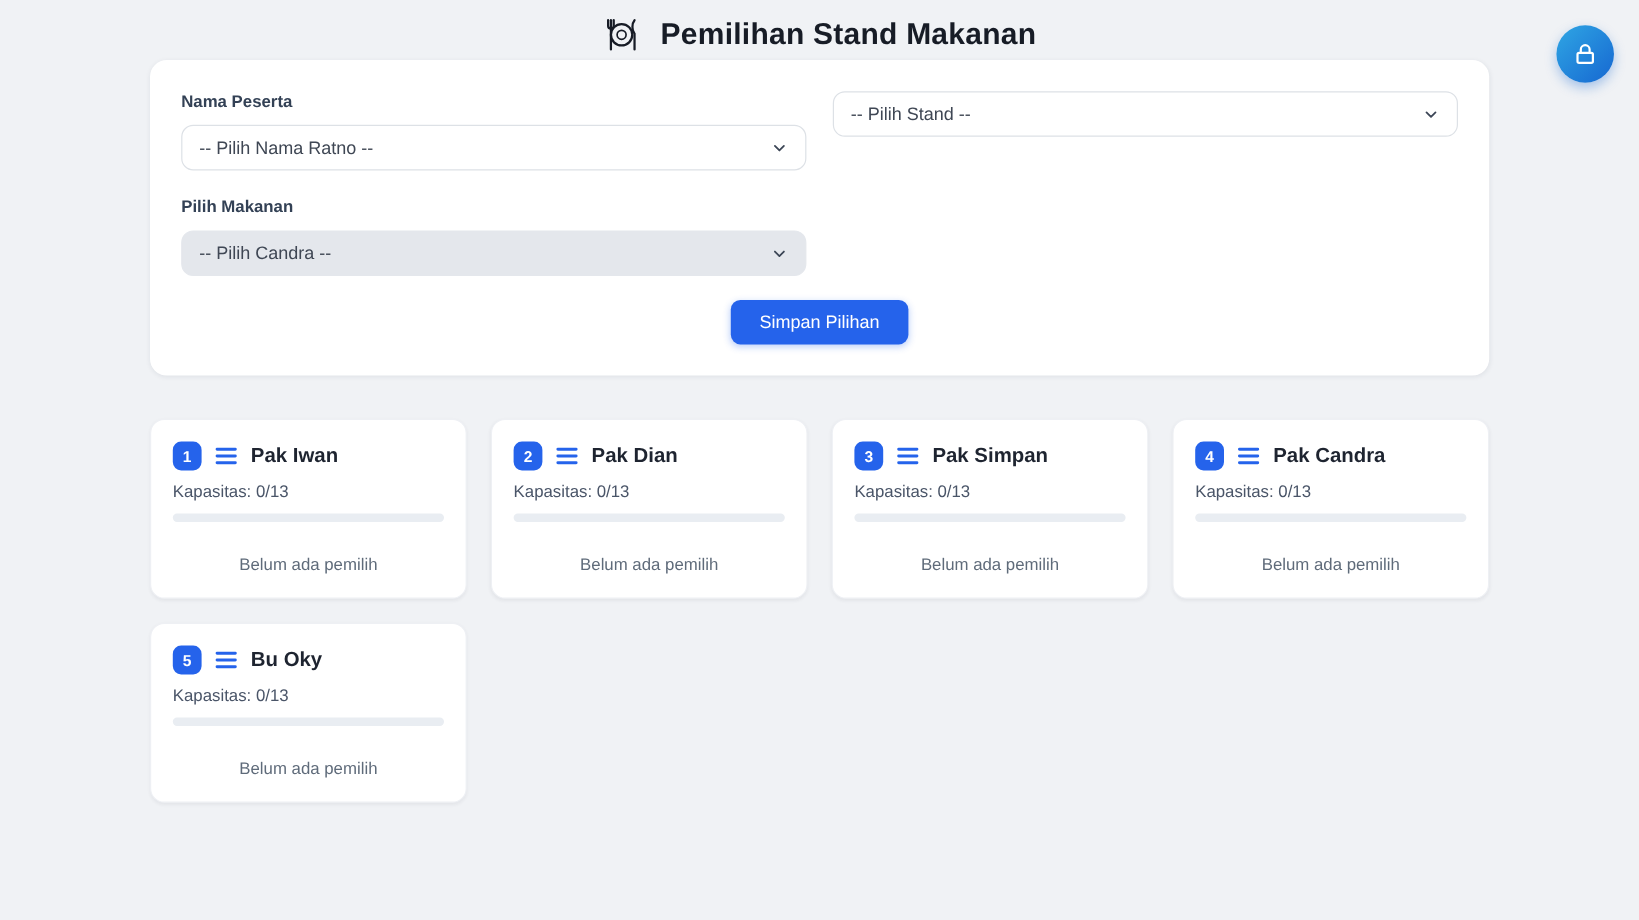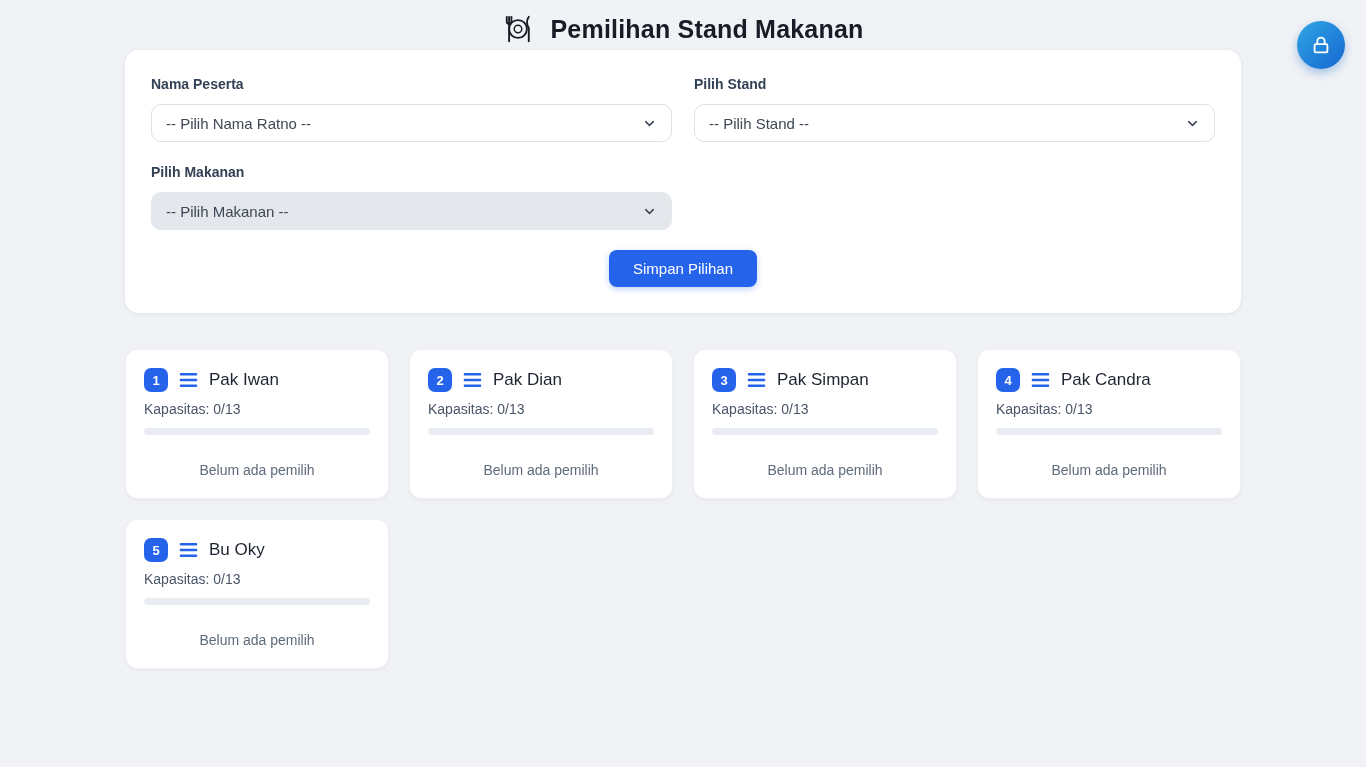--- a/index.html
+++ b/index.html
@@ -88,21 +88,21 @@
   }
   .stand-head{display:flex;align-items:center;gap:11px;}
   .stand-badge{
     width:24px;height:24px;border-radius:7px;
     background:var(--accent);color:#fff;
     font-size:13px;font-weight:bold;
     display:flex;align-items:center;justify-content:center;
     flex:0 0 auto;
   }
   .menu-icon{display:flex;align-items:center;color:var(--accent);}
-  .stand-name{font-size:17px;font-weight:normal;color:#1e2430;}
+  .stand-name{font-size:17px;font-weight:bold;color:#1e2430;}
   .capacity{margin-top:9px;font-size:14px;color:var(--muted);}
   .progress{
     margin-top:11px;height:7px;border-radius:4px;
     background:var(--track);overflow:hidden;
   }
   .progress-fill{height:100%;background:var(--accent);width:0%;}
   .empty-label{
     margin-top:27px;text-align:center;
     font-size:14px;color:var(--muted-light);
   }
@@ -139,34 +139,33 @@
       <div class="select">
         <span>-- Pilih Nama Ratno --</span>
         <span class="chevron">
           <svg width="15" height="15" viewBox="0 0 24 24" fill="none" stroke="currentColor" stroke-width="2.4" stroke-linecap="round" stroke-linejoin="round">
               <path d="M6 9 l6 6 6-6"></path>
             </svg>
         </span>
       </div>
     </div>
     <div class="field">
-      <label>Pilih Stand</label>
       <div class="select">
         <span>-- Pilih Stand --</span>
         <span class="chevron">
           <svg width="15" height="15" viewBox="0 0 24 24" fill="none" stroke="currentColor" stroke-width="2.4" stroke-linecap="round" stroke-linejoin="round">
               <path d="M6 9 l6 6 6-6"></path>
             </svg>
         </span>
       </div>
     </div>
     <div class="field">
       <label>Pilih Makanan</label>
       <div class="select disabled">
-        <span>-- Pilih Makanan --</span>
+        <span>-- Pilih Candra --</span>
         <span class="chevron">
           <svg width="15" height="15" viewBox="0 0 24 24" fill="none" stroke="currentColor" stroke-width="2.4" stroke-linecap="round" stroke-linejoin="round">
               <path d="M6 9 l6 6 6-6"></path>
             </svg>
         </span>
       </div>
     </div>
   </div>
   <div class="btn-row">
     <button class="submit-btn">Simpan Pilihan</button>

